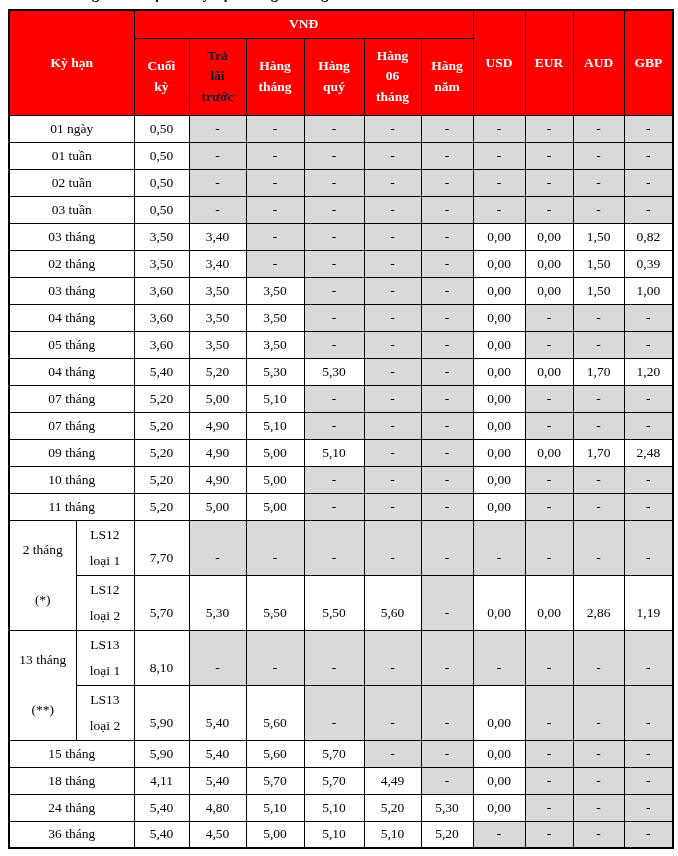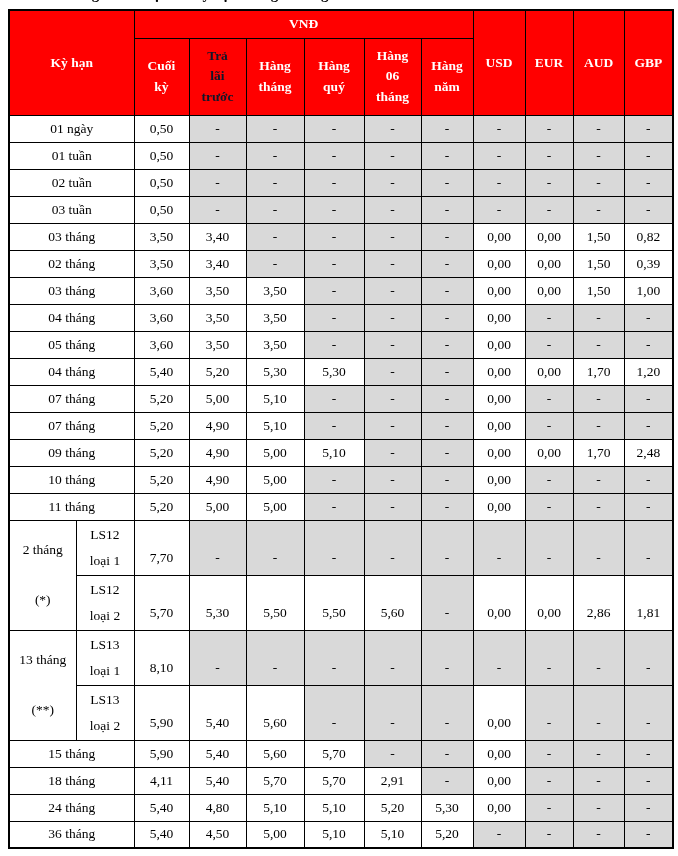--- a/index.html
+++ b/index.html
@@ -341,21 +341,21 @@
 loại 2</td>
           <td class="val">5,70</td>
           <td class="val">5,30</td>
           <td class="val">5,50</td>
           <td class="val">5,50</td>
           <td class="val">5,60</td>
           <td class="dash" style="background: rgb(217, 217, 217);">-</td>
           <td class="val">0,00</td>
           <td class="val">0,00</td>
           <td class="val">2,86</td>
-          <td class="val">1,81</td>
+          <td class="val">1,19</td>
         </tr>
         <tr class="tall">
           <td rowspan="2" class="label group-label">13 tháng
 (**)</td>
           <td class="label sub-label">LS13
 loại 1</td>
           <td class="val">8,10</td>
           <td class="dash" style="background: rgb(217, 217, 217);">-</td>
           <td class="dash" style="background: rgb(217, 217, 217);">-</td>
           <td class="dash" style="background: rgb(217, 217, 217);">-</td>
@@ -392,21 +392,21 @@
           <td class="dash" style="background: rgb(217, 217, 217);">-</td>
           <td class="dash" style="background: rgb(217, 217, 217);">-</td>
           <td class="dash" style="background: rgb(217, 217, 217);">-</td>
         </tr>
         <tr class="reg">
           <td colspan="2" class="label">18 tháng</td>
           <td class="val">4,11</td>
           <td class="val">5,40</td>
           <td class="val">5,70</td>
           <td class="val">5,70</td>
-          <td class="val">2,91</td>
+          <td class="val">4,49</td>
           <td class="dash" style="background: rgb(217, 217, 217);">-</td>
           <td class="val">0,00</td>
           <td class="dash" style="background: rgb(217, 217, 217);">-</td>
           <td class="dash" style="background: rgb(217, 217, 217);">-</td>
           <td class="dash" style="background: rgb(217, 217, 217);">-</td>
         </tr>
         <tr class="reg">
           <td colspan="2" class="label">24 tháng</td>
           <td class="val">5,40</td>
           <td class="val">4,80</td>

